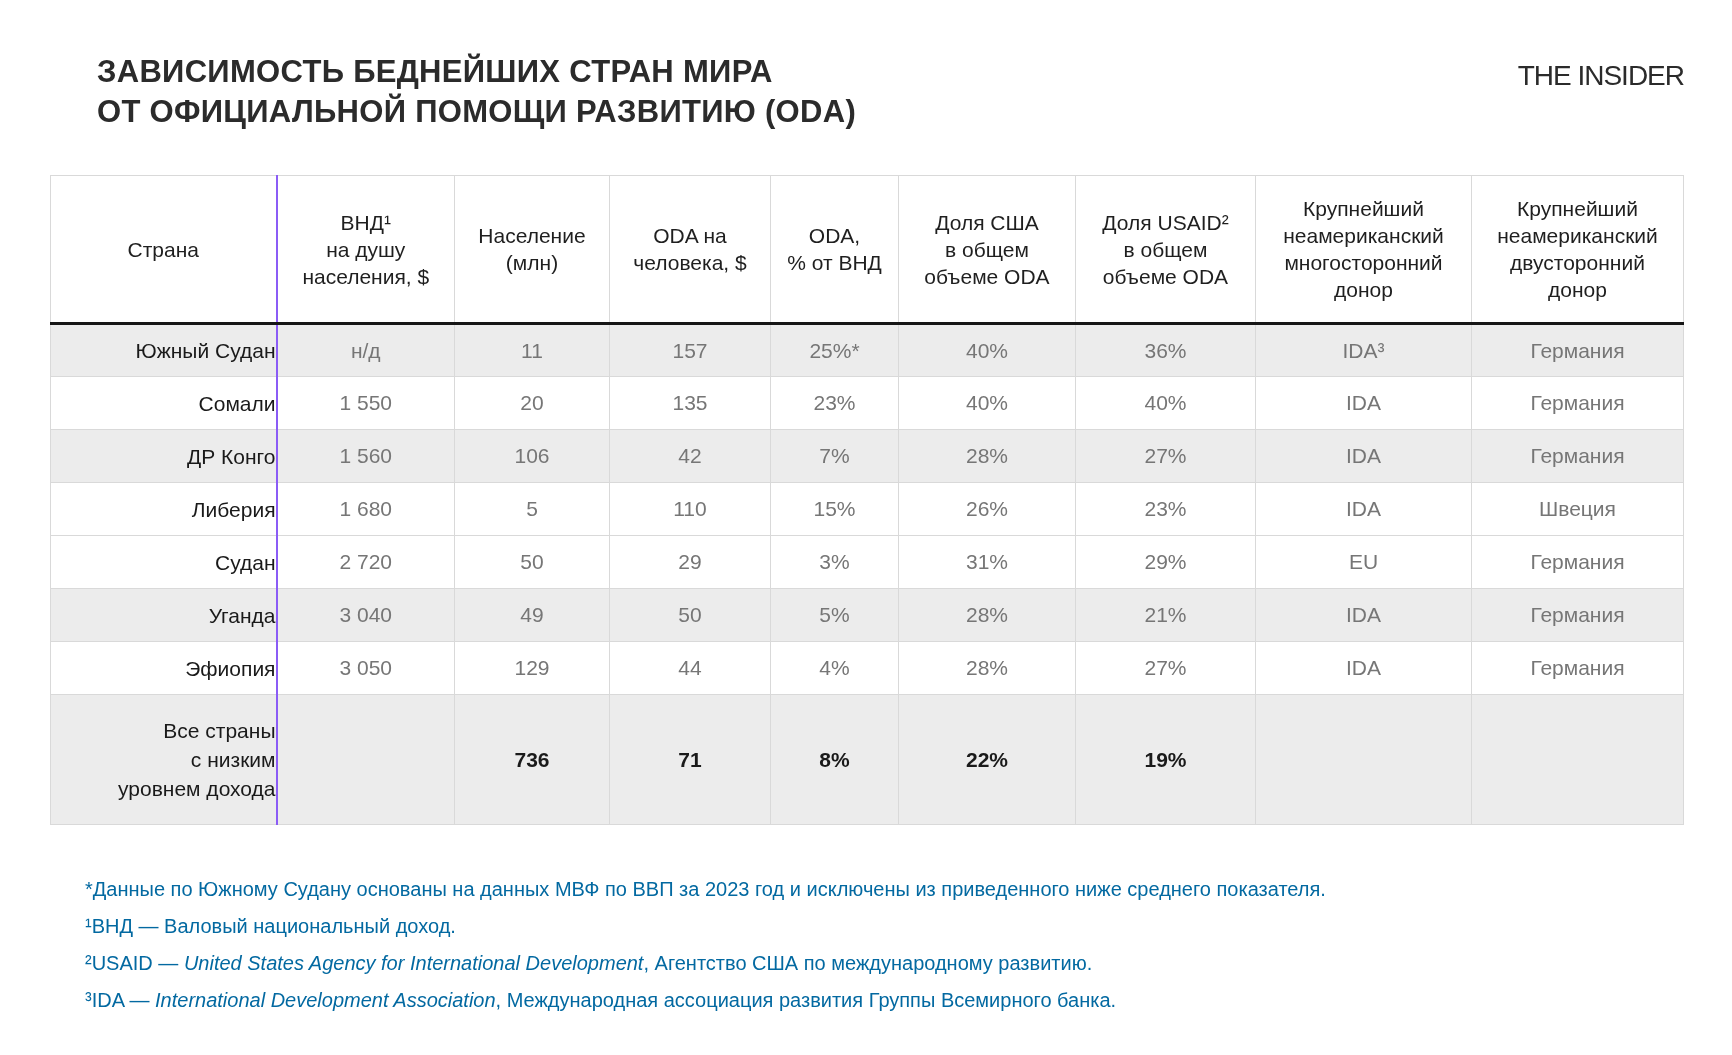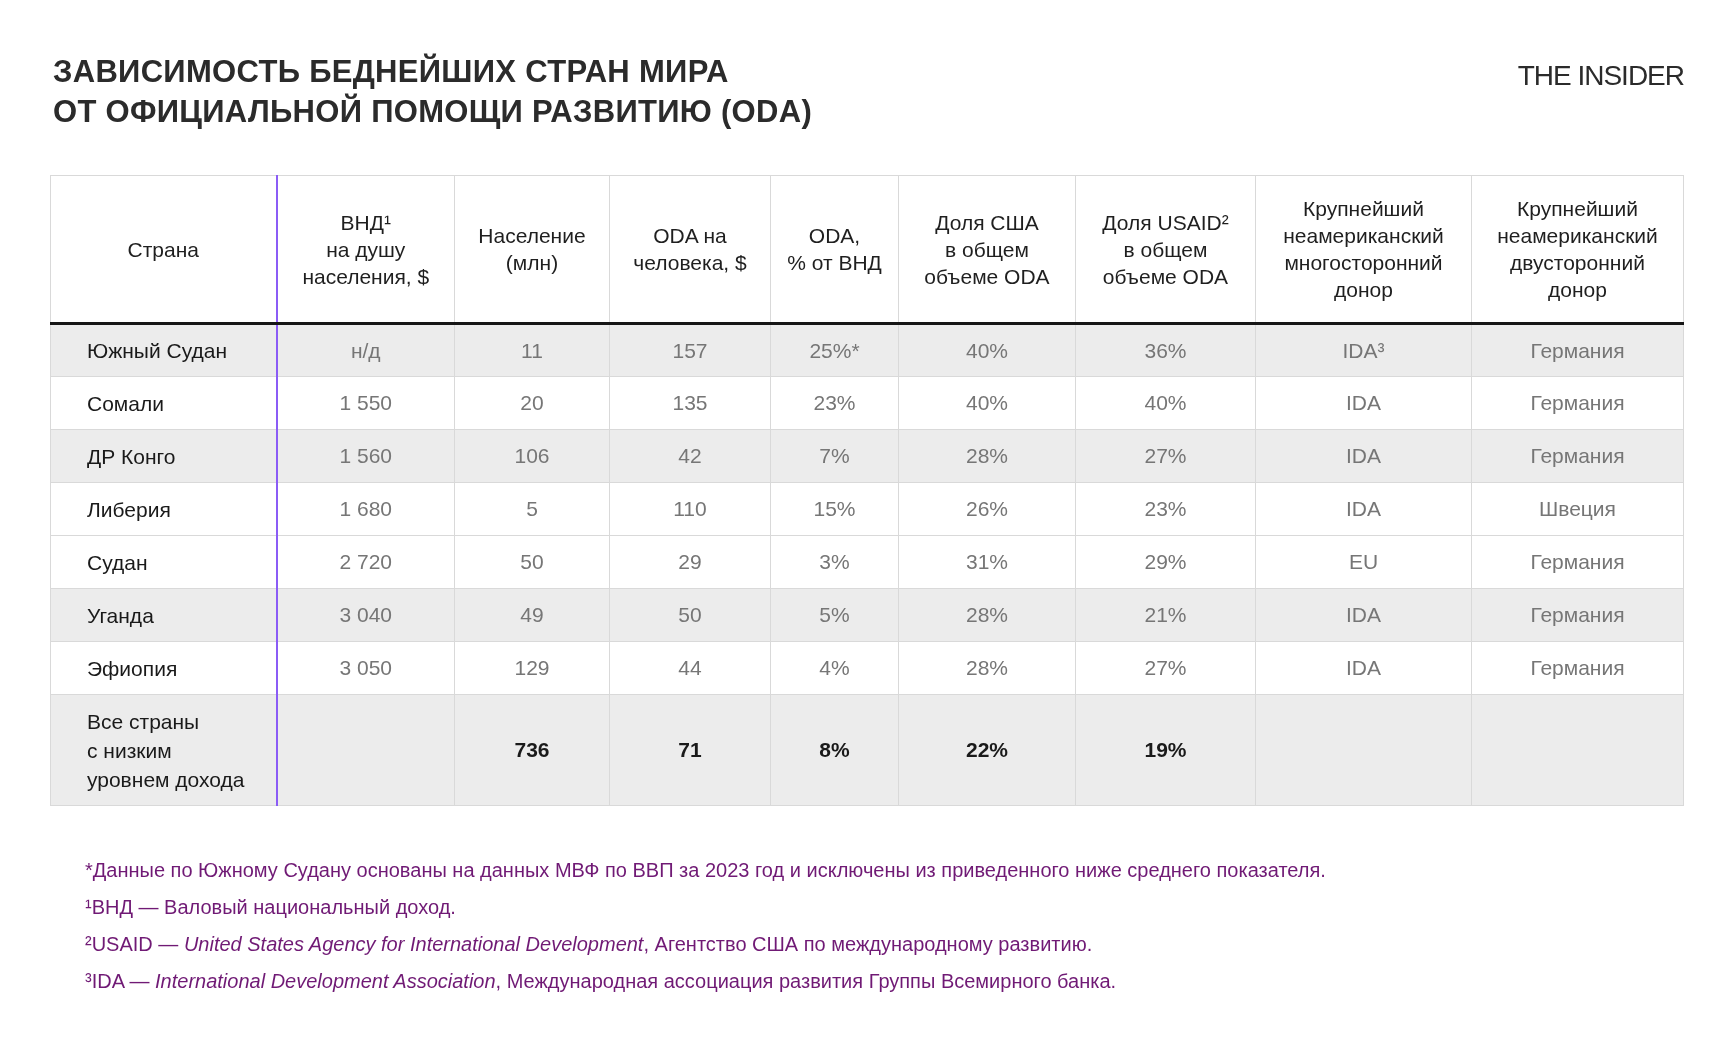--- a/index.html
+++ b/index.html
@@ -9,21 +9,21 @@
     width: 1732px; height: 1055px;
     font-family: "Liberation Sans", sans-serif;
     color: #1a1a1a;
     overflow: hidden;
   }
   .page { position: relative; width: 1732px; height: 1055px; }
 
   
   .masthead {
     display: flex; justify-content: space-between; align-items: flex-start;
-    padding: 52px 48px 0 53px;
+    padding: 52px 48px 0 97px;
   }
   .title {
     font-size: 31px; line-height: 40px; font-weight: 700;
     color: #2b2b2b; letter-spacing: 0.3px;
   }
   .brand {
     font-size: 28px; font-weight: 400; letter-spacing: -1px;
     color: #2b2b2b; margin-top: 8px; white-space: nowrap;
   }
 
@@ -49,32 +49,32 @@
   .oda th:first-child, .oda td:first-child {
     border-right: 2px solid #8b5cf6;
   }
   .oda tbody td {
     height: 53px;
     font-size: 21px;
     text-align: center;
     color: #767676;
   }
   .oda tbody td:first-child {
-    text-align: left; padding-left: 36px;
+    text-align: right; padding-left: 36px;
     color: #1a1a1a; white-space: pre-line; line-height: 29px;
   }
   .oda tr.gray { background: #ececec; }
-  .oda tr.total td { height: 111px; color: #1a1a1a; font-weight: 700; }
+  .oda tr.total td { height: 130px; color: #1a1a1a; font-weight: 700; }
   .oda tr.total td:first-child { font-weight: 400; }
 
   
   .footnotes {
     margin: 46px 48px 0 85px;
     font-size: 20px; line-height: 37px;
-    color: #701a75;
+    color: #0369a1;
   }
   .footnotes .it { font-style: italic; }
 </style>
 </head>
 <body>
 
 <div class="page">
 
   <div class="masthead">
     <h1 class="title">

